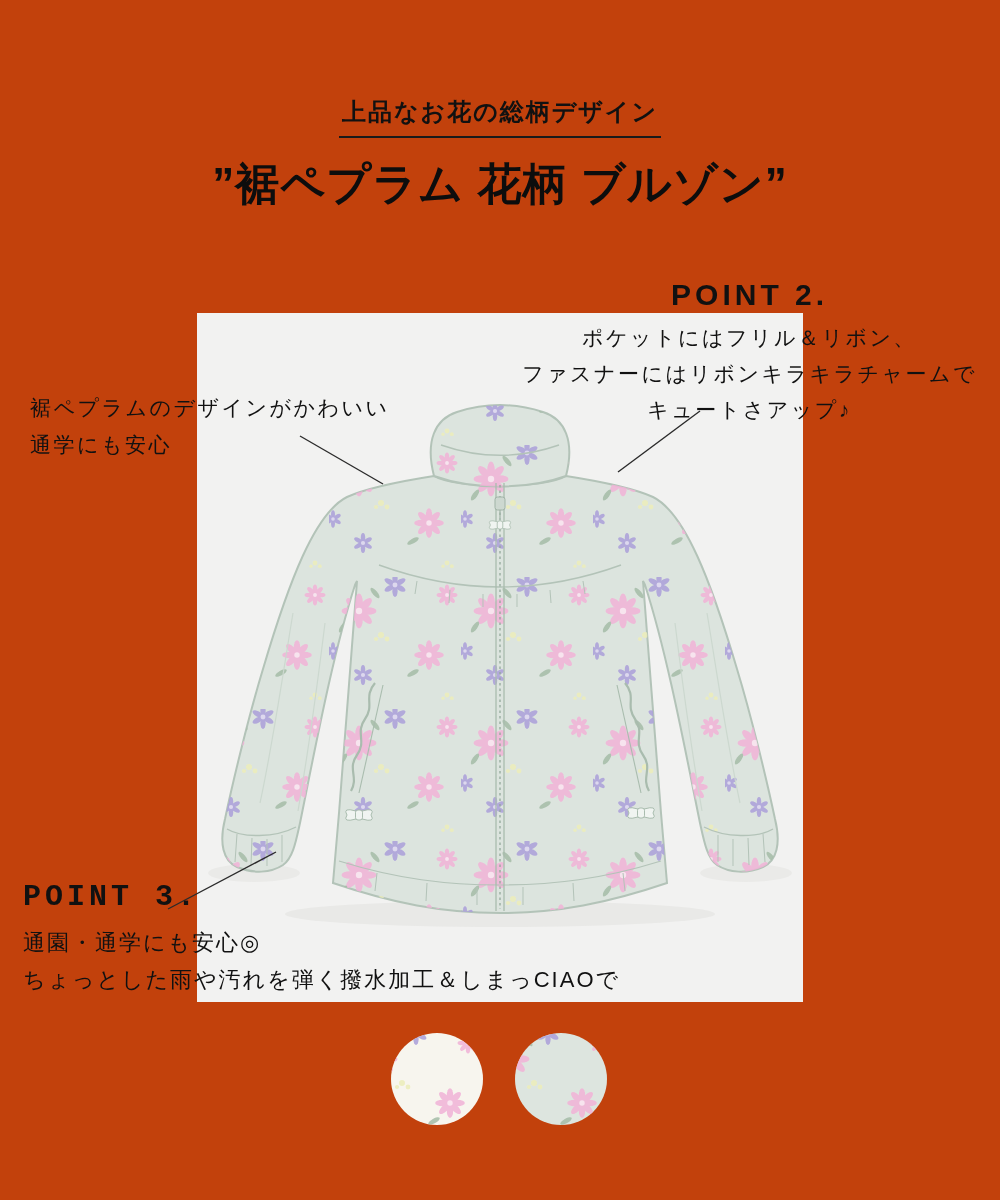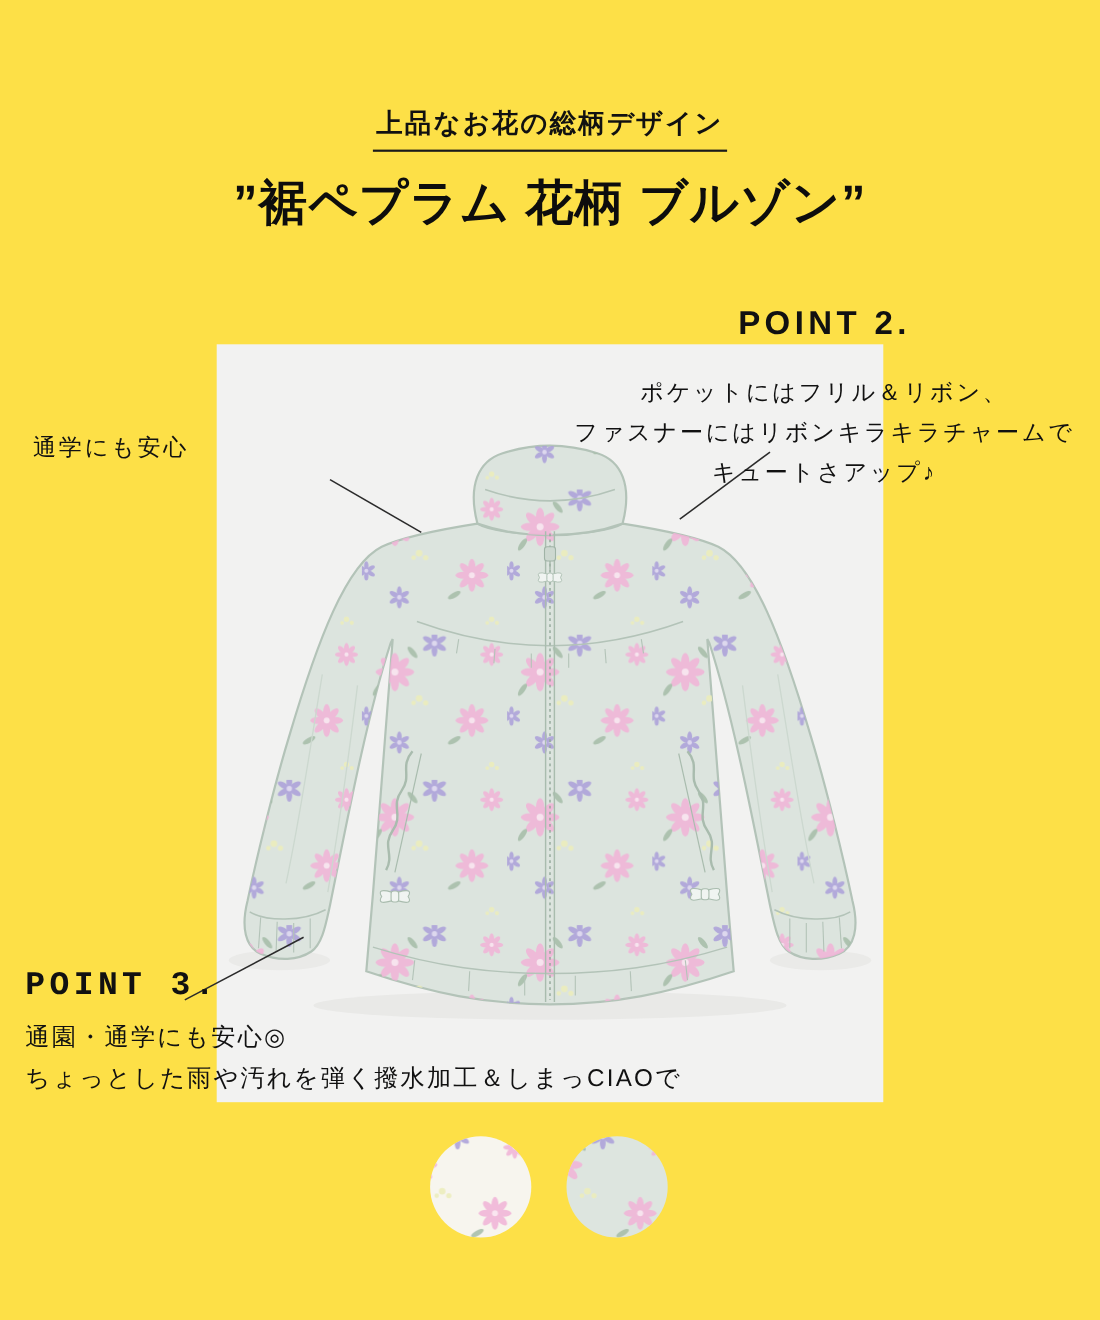--- a/index.html
+++ b/index.html
@@ -1,17 +1,17 @@
 <!DOCTYPE html>
 <html><head>
 <meta charset="utf-8">
 <style>
   html,body{margin:0;padding:0;background:#fff;}
   .page{
-    position:relative;width:1000px;height:1200px;background:#fde047;
+    position:relative;width:1000px;height:1200px;background:#c2410c;
     font-family:"Liberation Sans","DejaVu Sans",sans-serif;color:#111;
     overflow:hidden;
   }
   
   .subtitle-wrap{position:absolute;top:96px;left:0;width:100%;text-align:center;z-index:4;}
   .subtitle{
     display:inline-block;font-size:24px;font-weight:600;letter-spacing:2px;
     border-bottom:2px solid #1a1a1a;padding:0 3px 8px;
   }
   .title{
@@ -23,21 +23,21 @@
     position:absolute;left:197px;top:313px;width:606px;height:689px;
     background:#f2f2f1;z-index:1;
   }
   .photo svg{display:block;width:606px;height:689px;}
   
   .point-heading{font-size:30px;font-weight:800;letter-spacing:4px;white-space:nowrap;}
   .point-text{font-size:21px;font-weight:500;letter-spacing:2.5px;line-height:37px;white-space:nowrap;}
   .p1h{position:absolute;left:46px;top:344px;z-index:3;}
   .p1t{position:absolute;left:30px;top:389px;z-index:3;}
   .p2{position:absolute;right:23px;top:278px;text-align:center;z-index:3;}
-  .p2 .point-text{margin-top:28px;line-height:36px;}
+  .p2 .point-text{margin-top:8px;line-height:36px;}
   .p3h{position:absolute;left:23px;top:880px;z-index:3;font-family:Liberation Mono, monospace;}
   .p3t{position:absolute;left:23px;top:924px;z-index:3;font-size:22px;letter-spacing:2px;line-height:37px;}
   
   .lines-overlay{position:absolute;left:0;top:0;width:1000px;height:1200px;z-index:2;pointer-events:none;}
   .swatches{position:absolute;left:350px;top:1025px;z-index:2;}
   .hidden-defs{position:absolute;width:0;height:0;}
 </style>
 </head>
 <body>
 
@@ -201,20 +201,21 @@
 
   <svg class="lines-overlay" viewBox="0 0 1000 1200">
     <g stroke="#2b2b2b" stroke-width="1.4">
       <line x1="300" y1="436" x2="383" y2="484"></line>
       <line x1="700" y1="411" x2="618" y2="472"></line>
       <line x1="168" y1="909" x2="276" y2="852"></line>
     </g>
   </svg>
 
   <div class="point-text p1t">
+    <div>裾ペプラムのデザインがかわいい</div>
     <div>通学にも安心</div>
   </div>
 
   <div class="p2">
     <div class="point-heading">POINT 2.</div>
     <div class="point-text">
       <div>ポケットにはフリル＆リボン、</div>
       <div>ファスナーにはリボンキラキラチャームで</div>
       <div>キュートさアップ♪</div>
     </div>

